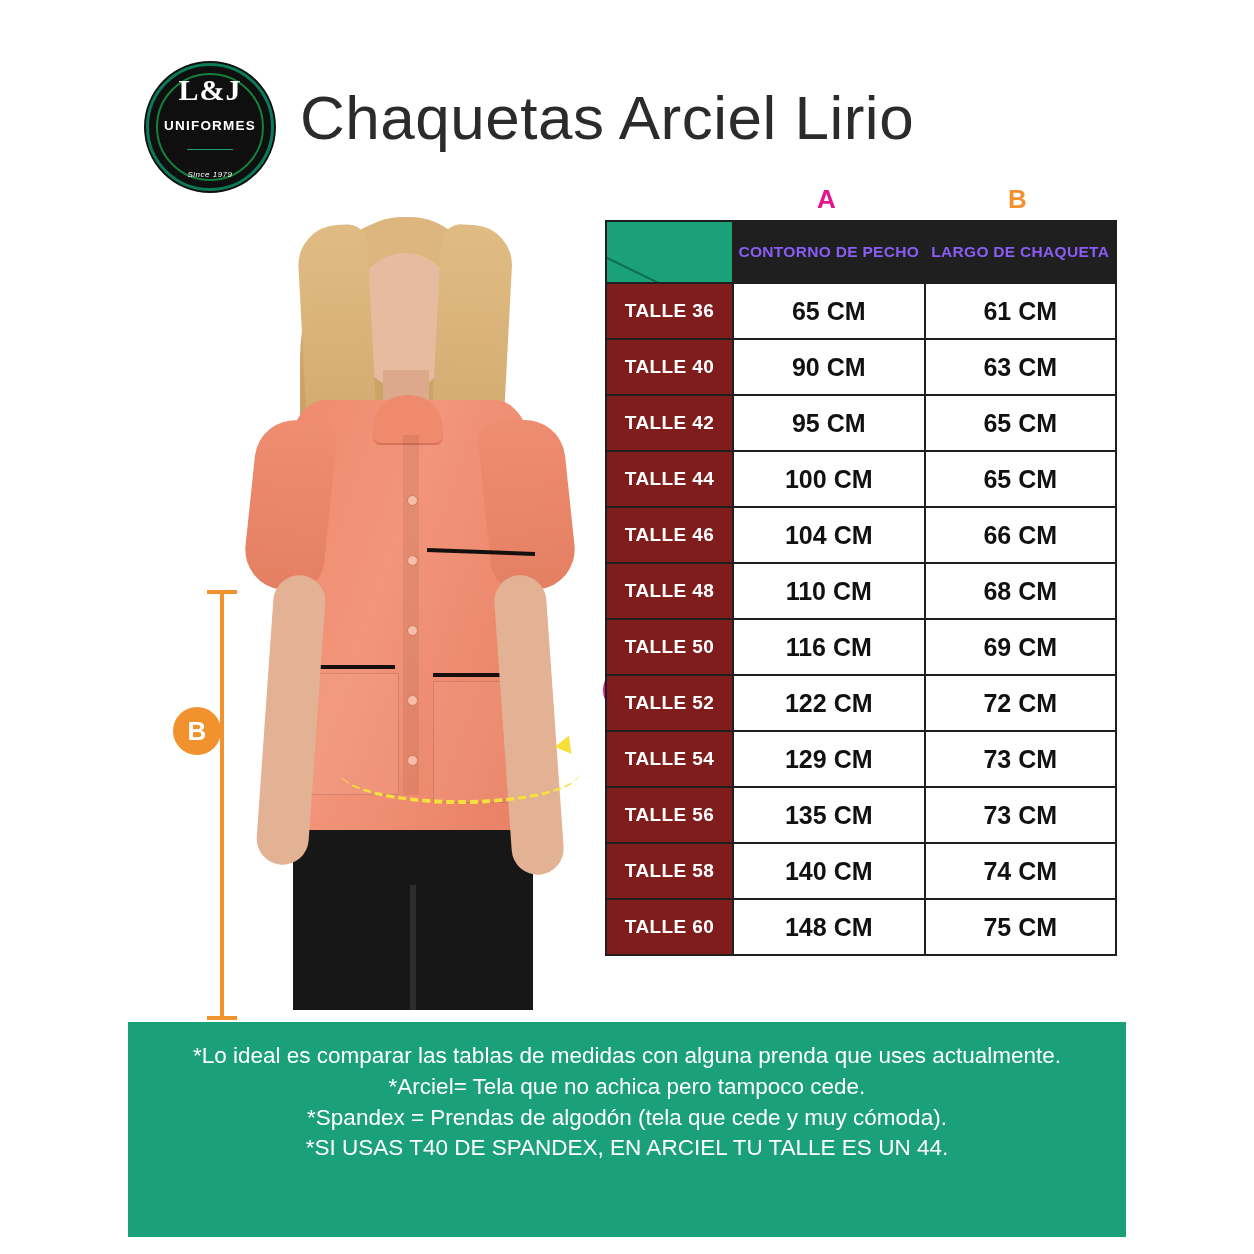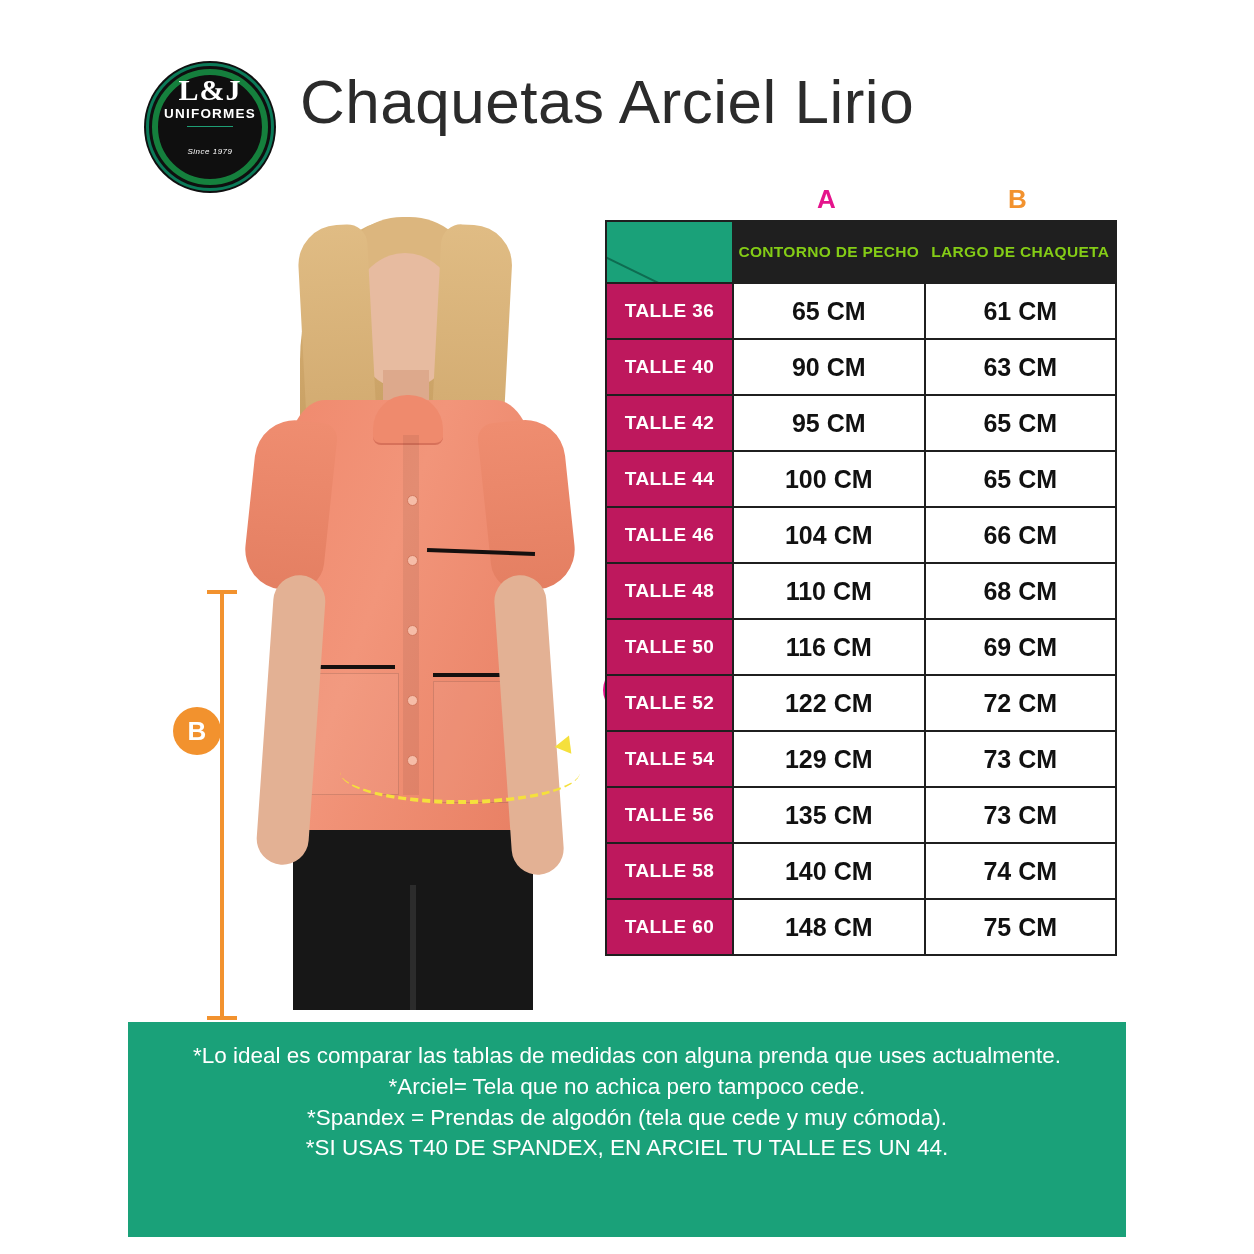--- a/index.html
+++ b/index.html
@@ -36,25 +36,25 @@
     display: flex;
     flex-direction: column;
     align-items: center;
     justify-content: center;
     color: #ffffff;
   }
   .logo-inner {
     width: 104px;
     height: 104px;
     border-radius: 50%;
-    border: 6px solid #15803d;
+    border: 2px solid #15803d;
     display: flex;
     flex-direction: column;
     align-items: center;
-    justify-content: flex-start;
+    justify-content: space-between;
   }
   .logo-mark {
     font-family: "Liberation Serif", serif;
     font-size: 30px;
     font-weight: bold;
     line-height: 1;
     letter-spacing: 1px;
     margin-bottom: 2px;
   }
   .logo-name {
@@ -67,21 +67,21 @@
     font-size: 8px;
     font-style: italic;
     margin-top: 5px;
     border-top: 1px solid #1e9e74;
     padding-top: 20px;
     letter-spacing: .5px;
   }
   .title {
     position: absolute;
     left: 300px;
-    top: 10px;
+    top: 26px;
     width: 900px;
     font-size: 62px;
     color: #2b2b2b;
     font-weight: normal;
     letter-spacing: 0.5px;
     line-height: 1.2;
   }
 
   
   .photo-area {
@@ -364,28 +364,28 @@
     position: absolute;
     left: -10px; top: 50%;
     width: 160px;
     height: 2px;
     background: #0e6c51;
     transform: rotate(26deg);
     transform-origin: left center;
   }
   th.head {
     background: #1f1f1f;
-    color: #84cc16;
+    color: #8b5cf6;
     font-size: 15.5px;
     font-weight: bold;
     letter-spacing: .3px;
     height: 60px;
   }
   td.size-cell {
-    background: #be185d;
+    background: #7f1d1d;
     color: #ffffff;
     font-size: 19px;
     font-weight: bold;
     height: 54px;
     letter-spacing: .4px;
   }
   td.val-cell {
     background: #ffffff;
     color: #111111;
     font-size: 25px;

